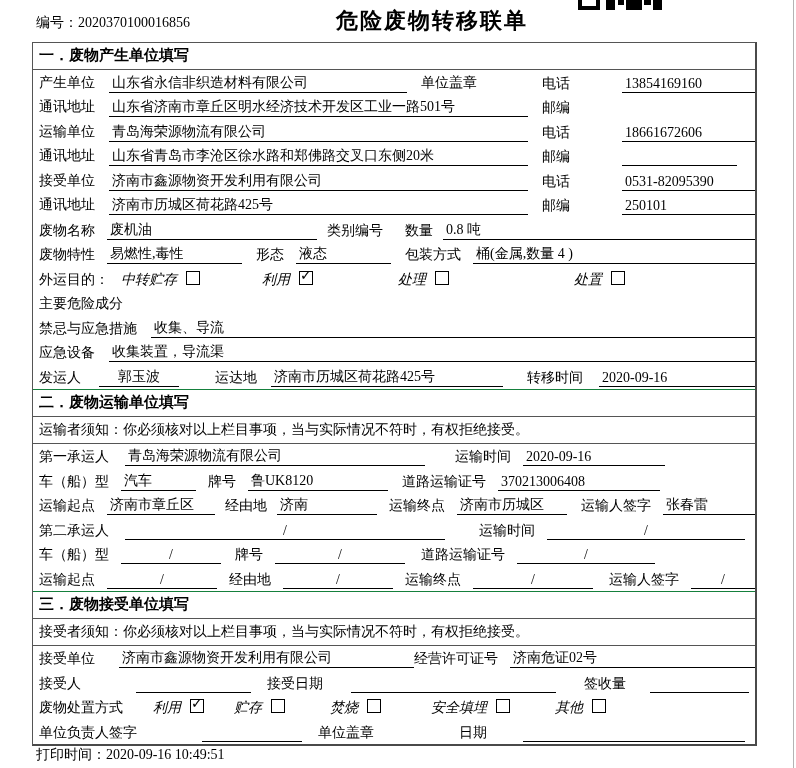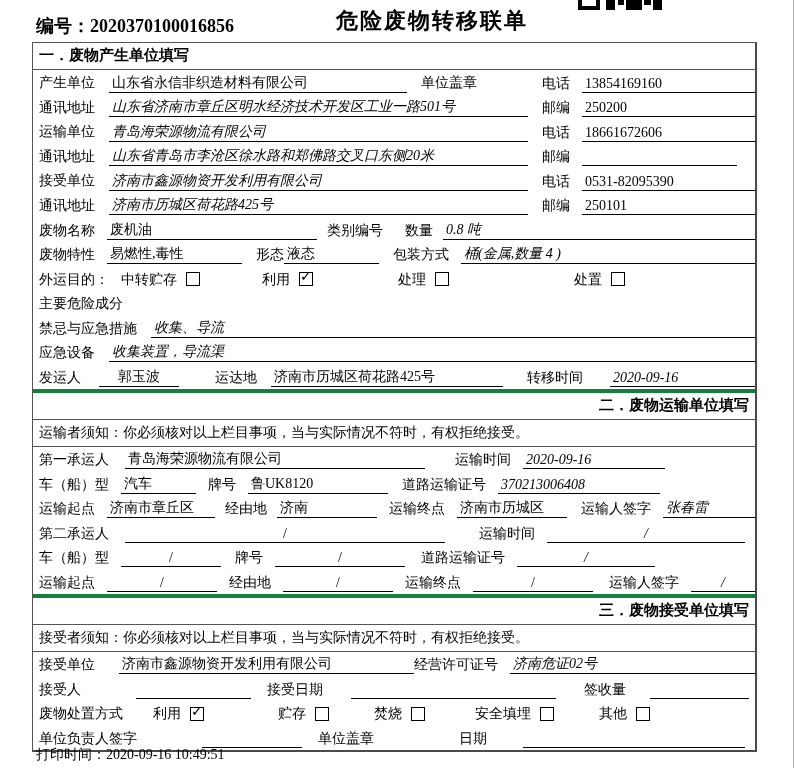--- a/index.html
+++ b/index.html
@@ -2,41 +2,41 @@
 <html><head>
 <meta charset="utf-8">
 <style>
   html,body{margin:0;padding:0;}
   body{
     width:796px;height:768px;background:#ffffff;color:#000;
     font-family:"Liberation Serif","DejaVu Serif",serif;
     position:relative;overflow:hidden;
   }
   .page-edge{position:absolute;top:0;right:2px;width:1px;height:768px;background:#b4b4b4;}
-  .serial{position:absolute;left:36px;top:14px;font-size:18px;white-space:nowrap;font-weight:bold;}
+  .serial{position:absolute;left:36px;top:14px;font-size:14px;white-space:nowrap;}
   .doc-title{position:absolute;left:70px;top:6px;width:724px;text-align:center;
     font-size:22px;font-weight:bold;letter-spacing:2px;}
   .qr{position:absolute;left:578px;top:0;}
   .form-box{position:absolute;left:32px;top:42px;width:725px;box-sizing:border-box;
     border:1.5px solid #555;border-right:2px solid #4a4a4a;border-bottom:2px solid #4a4a4a;background:#fff;}
   .sec{font-weight:bold;font-size:15px;padding:3px 6px 4px 6px;border-bottom:1px solid #555;}
-  .sec.bt{border-top:4px solid #15803d;text-align:right;}
+  .sec.bt{border-top:1px solid #15803d;}
   .notice{height:26px;display:flex;align-items:center;padding-left:6px;font-size:14px;border-bottom:1px solid #555;}
   .r{display:flex;align-items:flex-end;height:24.5px;box-sizing:border-box;
      padding:0 0 2px 6px;font-size:14px;}
   .l{white-space:nowrap;}
   .v{border-bottom:1px solid #000;min-height:17px;white-space:nowrap;padding:0 3px;box-sizing:border-box;}
-  .f{flex:1;font-style:italic;}
+  .f{flex:1;}
   .ctr{text-align:center;}
   .sp{flex:1;}
-  .left{flex:1;display:flex;align-items:center;}
+  .left{flex:1;display:flex;align-items:flex-start;}
   .rg{width:213px;display:flex;align-items:flex-end;}
   .rg .l{margin-right:12px;}
-  .rg .v{flex:1;}
-  .cbg{display:inline-flex;align-items:center;white-space:nowrap;}
+  .rg .v{flex:1;margin-left:40px;}
+  .cbg{display:inline-flex;align-items:flex-start;white-space:nowrap;font-style:italic;}
   .cb{width:12px;height:12px;border:1px solid #000;margin-left:9px;margin-bottom:1px;
       position:relative;display:inline-block;background:#fff;}
   .cb.checked::before{content:"\2713";position:absolute;left:0;top:-5px;font-size:14px;
       font-family:"DejaVu Sans",sans-serif;font-weight:bold;}
   .footer{position:absolute;left:36px;top:746px;font-size:14px;white-space:nowrap;font-family:Liberation Serif, serif;}
 </style>
 </head>
 <body>
 
 <div class="page-edge"></div>
@@ -74,21 +74,20 @@
     </div>
   </div>
 
   <div class="r">
     <div class="left">
       <span class="l" style="margin-right:14px">通讯地址</span>
       <span class="v f" style="margin-right:14px">山东省济南市章丘区明水经济技术开发区工业一路501号</span>
     </div>
     <div class="rg">
       <span class="l">邮编</span>
-      <span class="v">250200</span>
     </div>
   </div>
 
   <div class="r">
     <div class="left">
       <span class="l" style="margin-right:14px">运输单位</span>
       <span class="v f" style="margin-right:14px">青岛海荣源物流有限公司</span>
     </div>
     <div class="rg">
       <span class="l">电话</span>
@@ -133,21 +132,21 @@
     <span class="l" style="margin-right:12px">废物名称</span>
     <span class="v" style="width:210px">废机油</span>
     <span class="l" style="margin-left:10px;margin-right:12px">类别编号</span>
     <span class="l" style="margin-left:10px;margin-right:10px">数量</span>
     <span class="v f">0.8 吨</span>
   </div>
 
   <div class="r">
     <span class="l" style="margin-right:12px">废物特性</span>
     <span class="v" style="width:135px">易燃性,毒性</span>
-    <span class="l" style="margin-left:14px;margin-right:0">形态</span>
+    <span class="l" style="margin-left:14px;margin-right:12px">形态</span>
     <span class="v" style="width:95px">液态</span>
     <span class="l" style="margin-left:14px;margin-right:12px">包装方式</span>
     <span class="v f">桶(金属,数量 4 )</span>
   </div>
 
   <div class="r">
     <span class="l">外运目的：</span>
     <span class="cbg" style="margin-left:12px">
       <span>中转贮存</span>
       <span class="cb"></span>
@@ -178,21 +177,21 @@
   <div class="r">
     <span class="l" style="margin-right:14px">应急设备</span>
     <span class="v f">收集装置，导流渠</span>
   </div>
 
   <div class="r">
     <span class="l" style="margin-right:18px">发运人</span>
     <span class="v ctr" style="width:80px">郭玉波</span>
     <span class="l" style="margin-left:36px;margin-right:14px">运达地</span>
     <span class="v" style="width:232px">济南市历城区荷花路425号</span>
-    <span class="l" style="margin-left:24px;margin-right:27px">转移时间</span>
+    <span class="l" style="margin-left:24px;margin-right:16px">转移时间</span>
     <span class="v f">2020-09-16</span>
   </div>
 
   <div class="sec bt">二．废物运输单位填写</div>
   <div class="notice">运输者须知：你必须核对以上栏目事项，当与实际情况不符时，有权拒绝接受。</div>
 
   <div class="r">
     <span class="l" style="margin-right:16px">第一承运人</span>
     <span class="v" style="width:300px">青岛海荣源物流有限公司</span>
     <span class="l" style="margin-left:30px;margin-right:12px">运输时间</span>
@@ -264,21 +263,21 @@
     <span class="l" style="margin-left:28px;margin-right:24px">签收量</span>
     <span class="v f" style="margin-right:6px"></span>
   </div>
 
   <div class="r">
     <span class="l">废物处置方式</span>
     <span class="cbg" style="margin-left:30px">
       <span>利用</span>
       <span class="cb checked"></span>
     </span>
-    <span class="cbg" style="margin-left:74px">
+    <span class="cbg" style="margin-left:30px">
       <span>贮存</span>
       <span class="cb"></span>
     </span>
     <span class="cbg" style="margin-left:45px">
       <span>焚烧</span>
       <span class="cb"></span>
     </span>
     <span class="cbg" style="margin-left:50px">
       <span>安全填埋</span>
       <span class="cb"></span>

